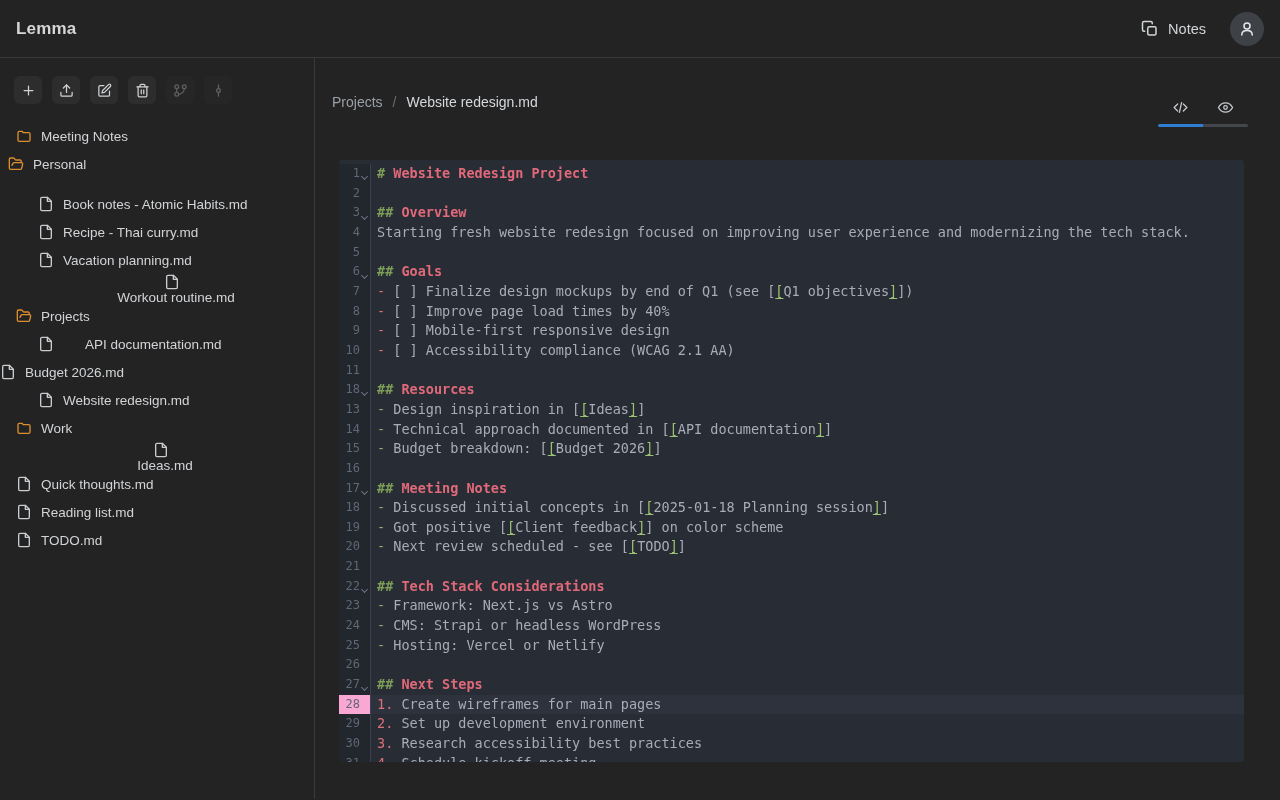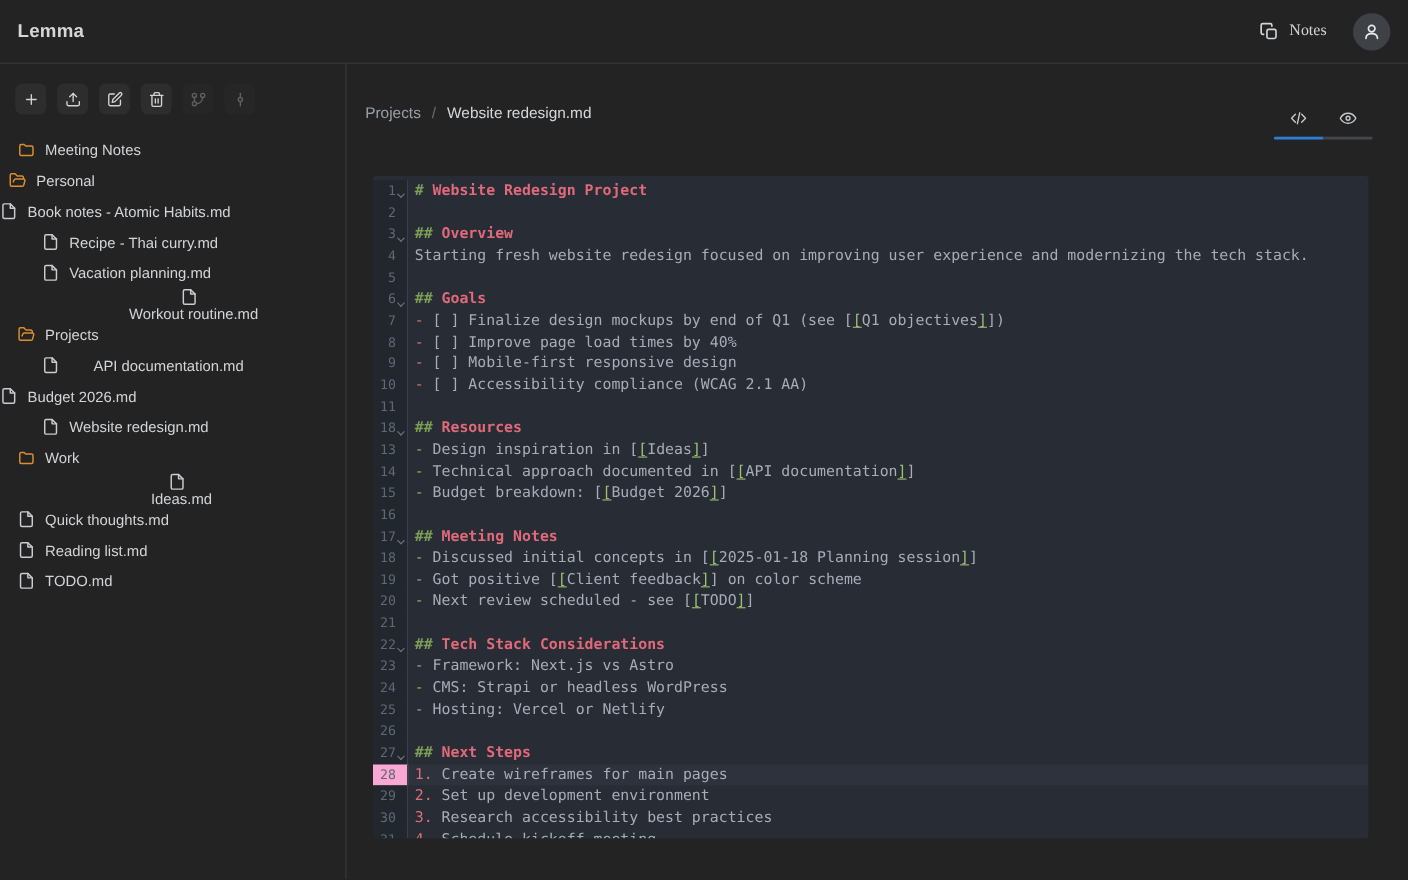--- a/index.html
+++ b/index.html
@@ -5,21 +5,21 @@
   * { box-sizing: border-box; }
   html,body { margin:0; padding:0; }
   body {
     width:1280px; height:800px; overflow:hidden;
     background:#232323; font-family:"Liberation Sans", sans-serif;
   }
   
   .topbar { height:58px; border-bottom:1px solid #3a3a3a; display:flex; align-items:center; justify-content:space-between; padding:0 16px; }
   .app-title { color:#d6d6d6; font-size:17px; font-weight:bold; letter-spacing:.2px; }
   .top-right { display:flex; align-items:center; gap:18px; }
-  .notes-btn { display:flex; align-items:center; gap:9px; background:none; border:none; color:#d2d5d8; font-size:14.5px; font-family:Liberation Serif, serif; cursor:pointer; padding:4px 6px; }
+  .notes-btn { display:flex; align-items:center; gap:9px; background:none; border:none; color:#d2d5d8; font-size:14.5px; font-family:Liberation Sans, sans-serif; cursor:pointer; padding:4px 6px; }
   .notes-btn svg { width:18px; height:18px; }
   .avatar { width:34px; height:34px; border-radius:50%; background:#3e4145; border:none; display:flex; align-items:center; justify-content:center; color:#e6e8ea; cursor:pointer; }
   .avatar svg { width:18px; height:18px; }
   
   .layout { display:flex; height:741px; }
   .sidebar { width:315px; flex:none; border-right:1px solid #3a3a3a; padding-top:18px; }
   .sb-toolbar { display:flex; gap:10px; padding:0 14px; margin-bottom:18px; }
   .tool-btn { width:28px; height:28px; border-radius:6px; background:#2d2d2e; border:none; color:#d0d2d4; display:flex; align-items:center; justify-content:center; cursor:pointer; }
   .tool-btn svg { width:15px; height:15px; }
   .tool-btn.disabled { opacity:.35; cursor:default; }
@@ -160,21 +160,21 @@
           <span>Meeting Notes</span>
         </div>
         <div class="tree-item" style="padding-left: 8px;">
           <span class="ticon c-folder">
             <svg viewBox="0 0 24 24" fill="none" stroke="currentColor" stroke-width="2" stroke-linecap="round" stroke-linejoin="round">
               <path d="m6 14 1.45-2.9A2 2 0 0 1 9.24 10H20a2 2 0 0 1 1.94 2.5l-1.55 6a2 2 0 0 1-1.94 1.5H4a2 2 0 0 1-2-2V5a2 2 0 0 1 2-2h3.93a2 2 0 0 1 1.66.9l.82 1.2a2 2 0 0 0 1.66.9H18a2 2 0 0 1 2 2v2"></path>
             </svg>
           </span>
           <span>Personal</span>
         </div>
-        <div class="tree-item" style="">
+        <div class="tree-item" style="padding-left: 38px; margin-top: 12px;">
           <span class="ticon c-file">
             <svg viewBox="0 0 24 24" fill="none" stroke="currentColor" stroke-width="2" stroke-linecap="round" stroke-linejoin="round">
               <path d="M14 2H6a2 2 0 0 0-2 2v16a2 2 0 0 0 2 2h12a2 2 0 0 0 2-2V8Z"></path>
               <polyline points="14 2 14 8 20 8"></polyline>
             </svg>
           </span>
           <span>Book notes - Atomic Habits.md</span>
         </div>
         <div class="tree-item" style="padding-left: 38px;">
           <span class="ticon c-file">

